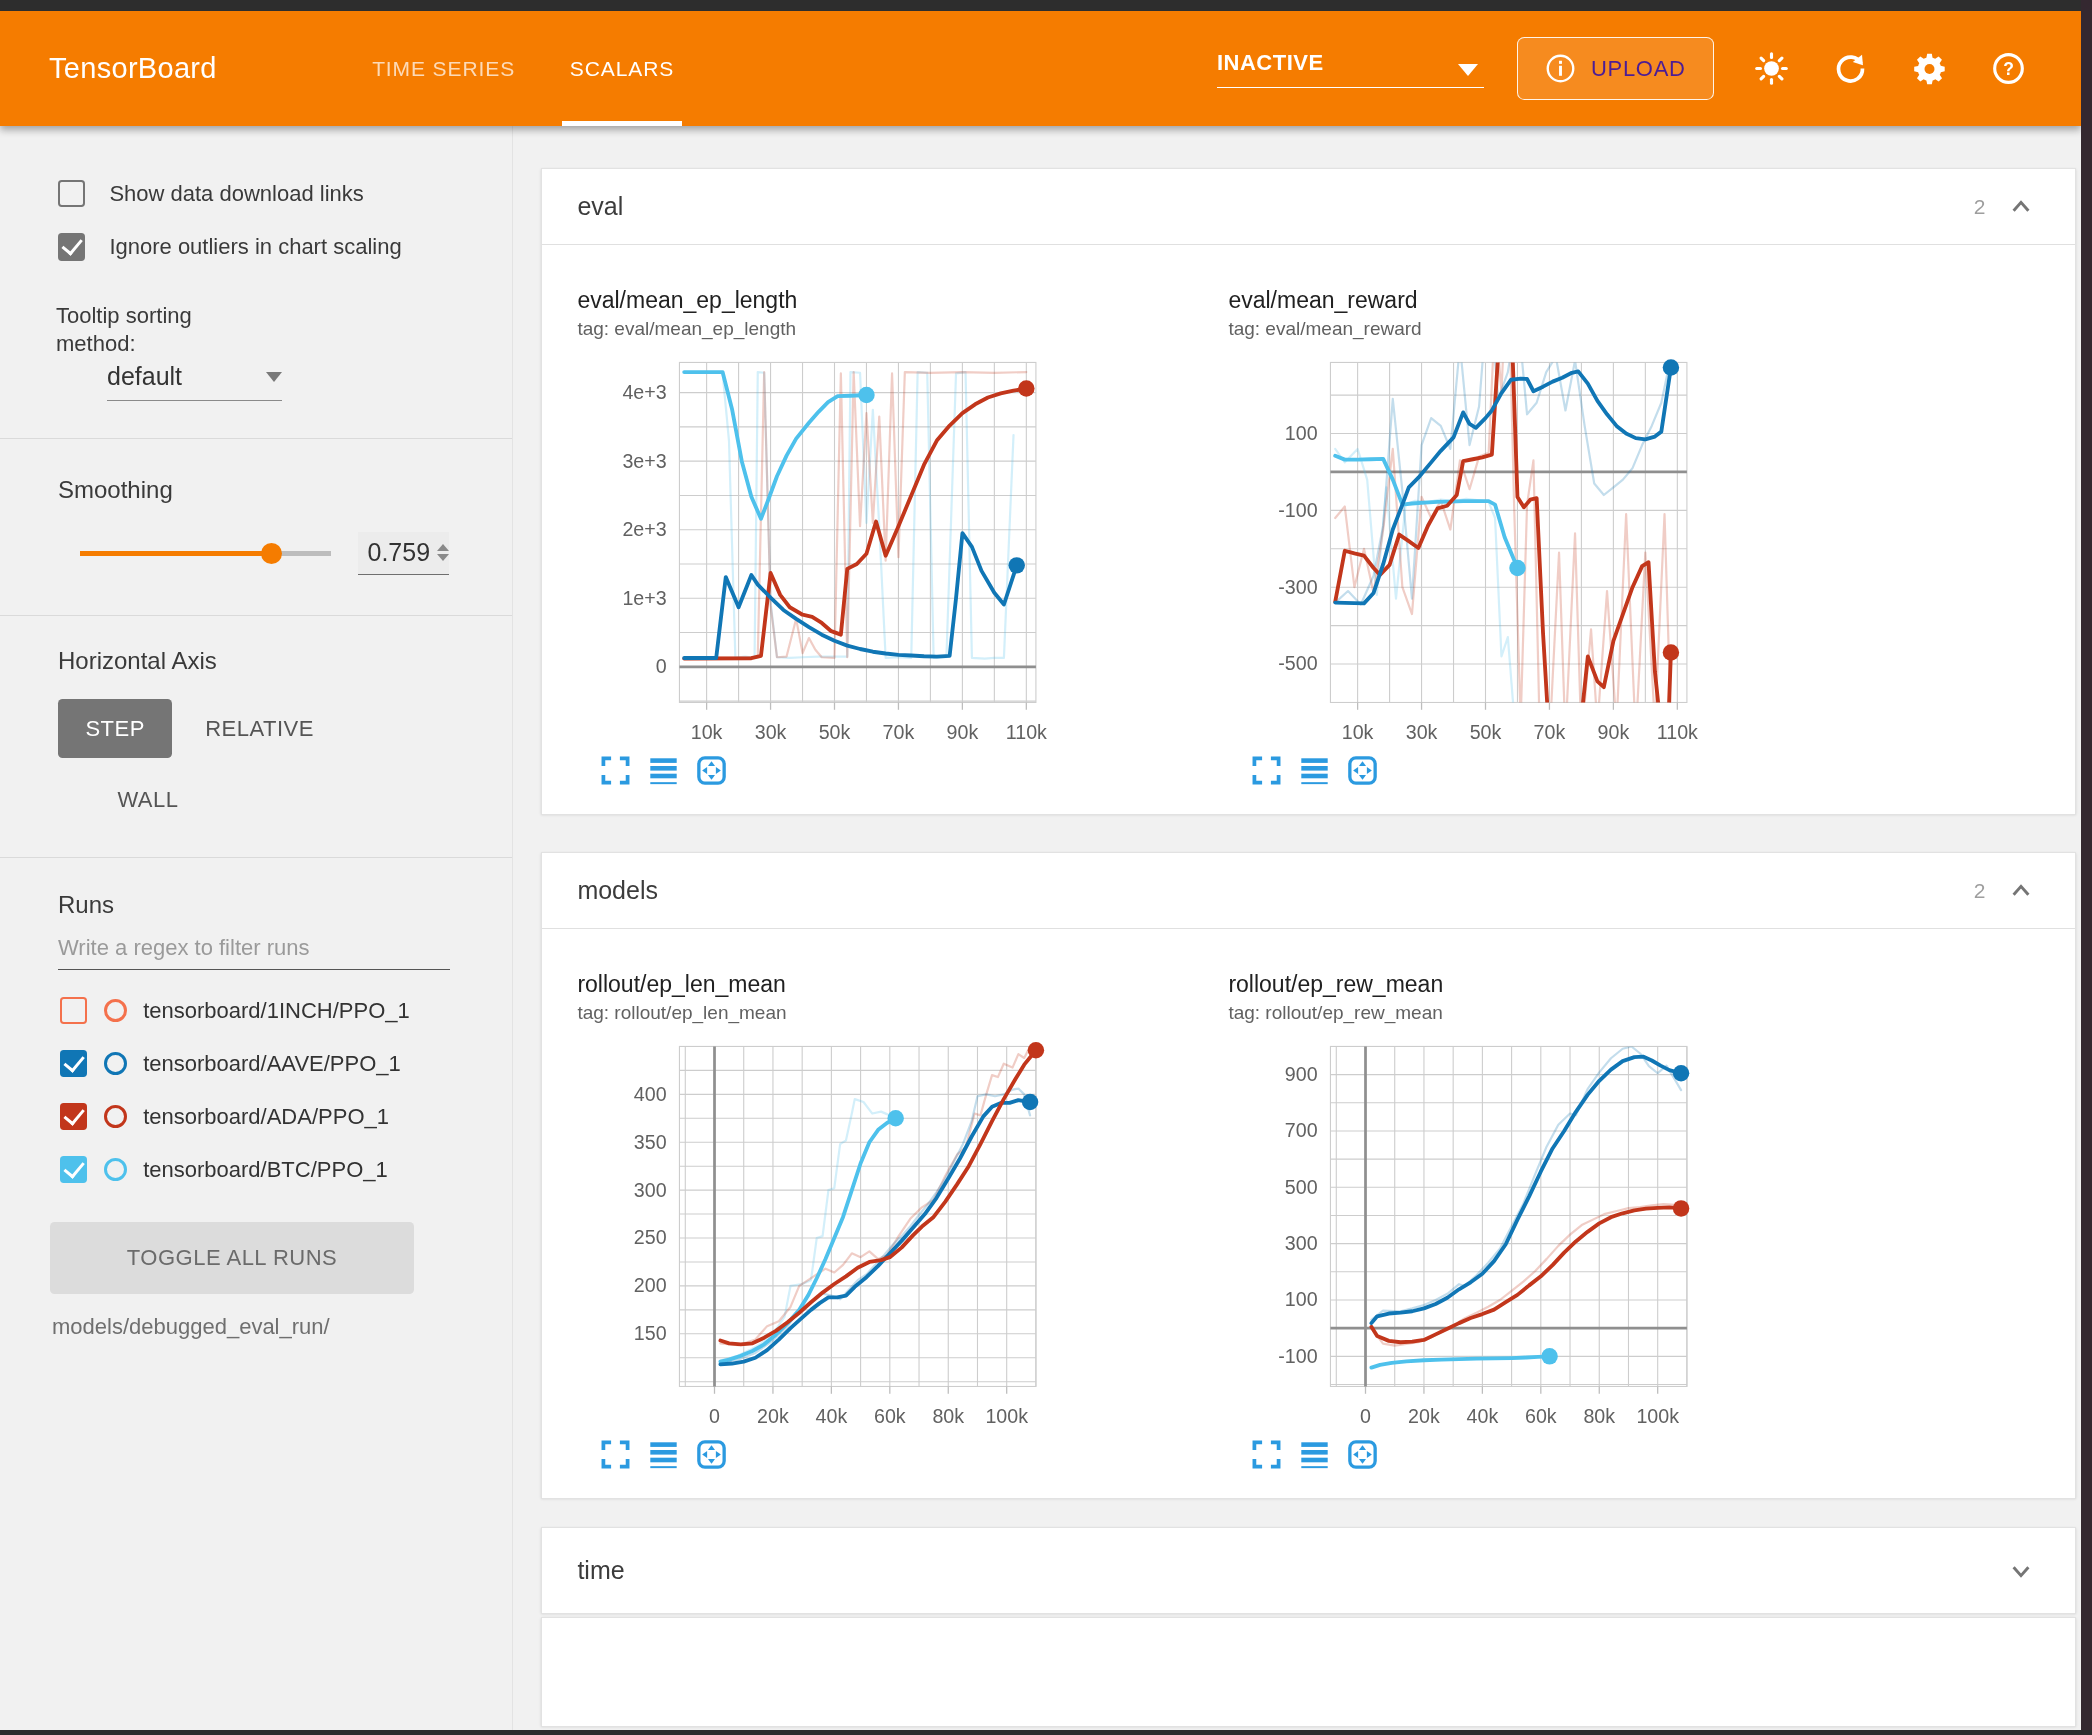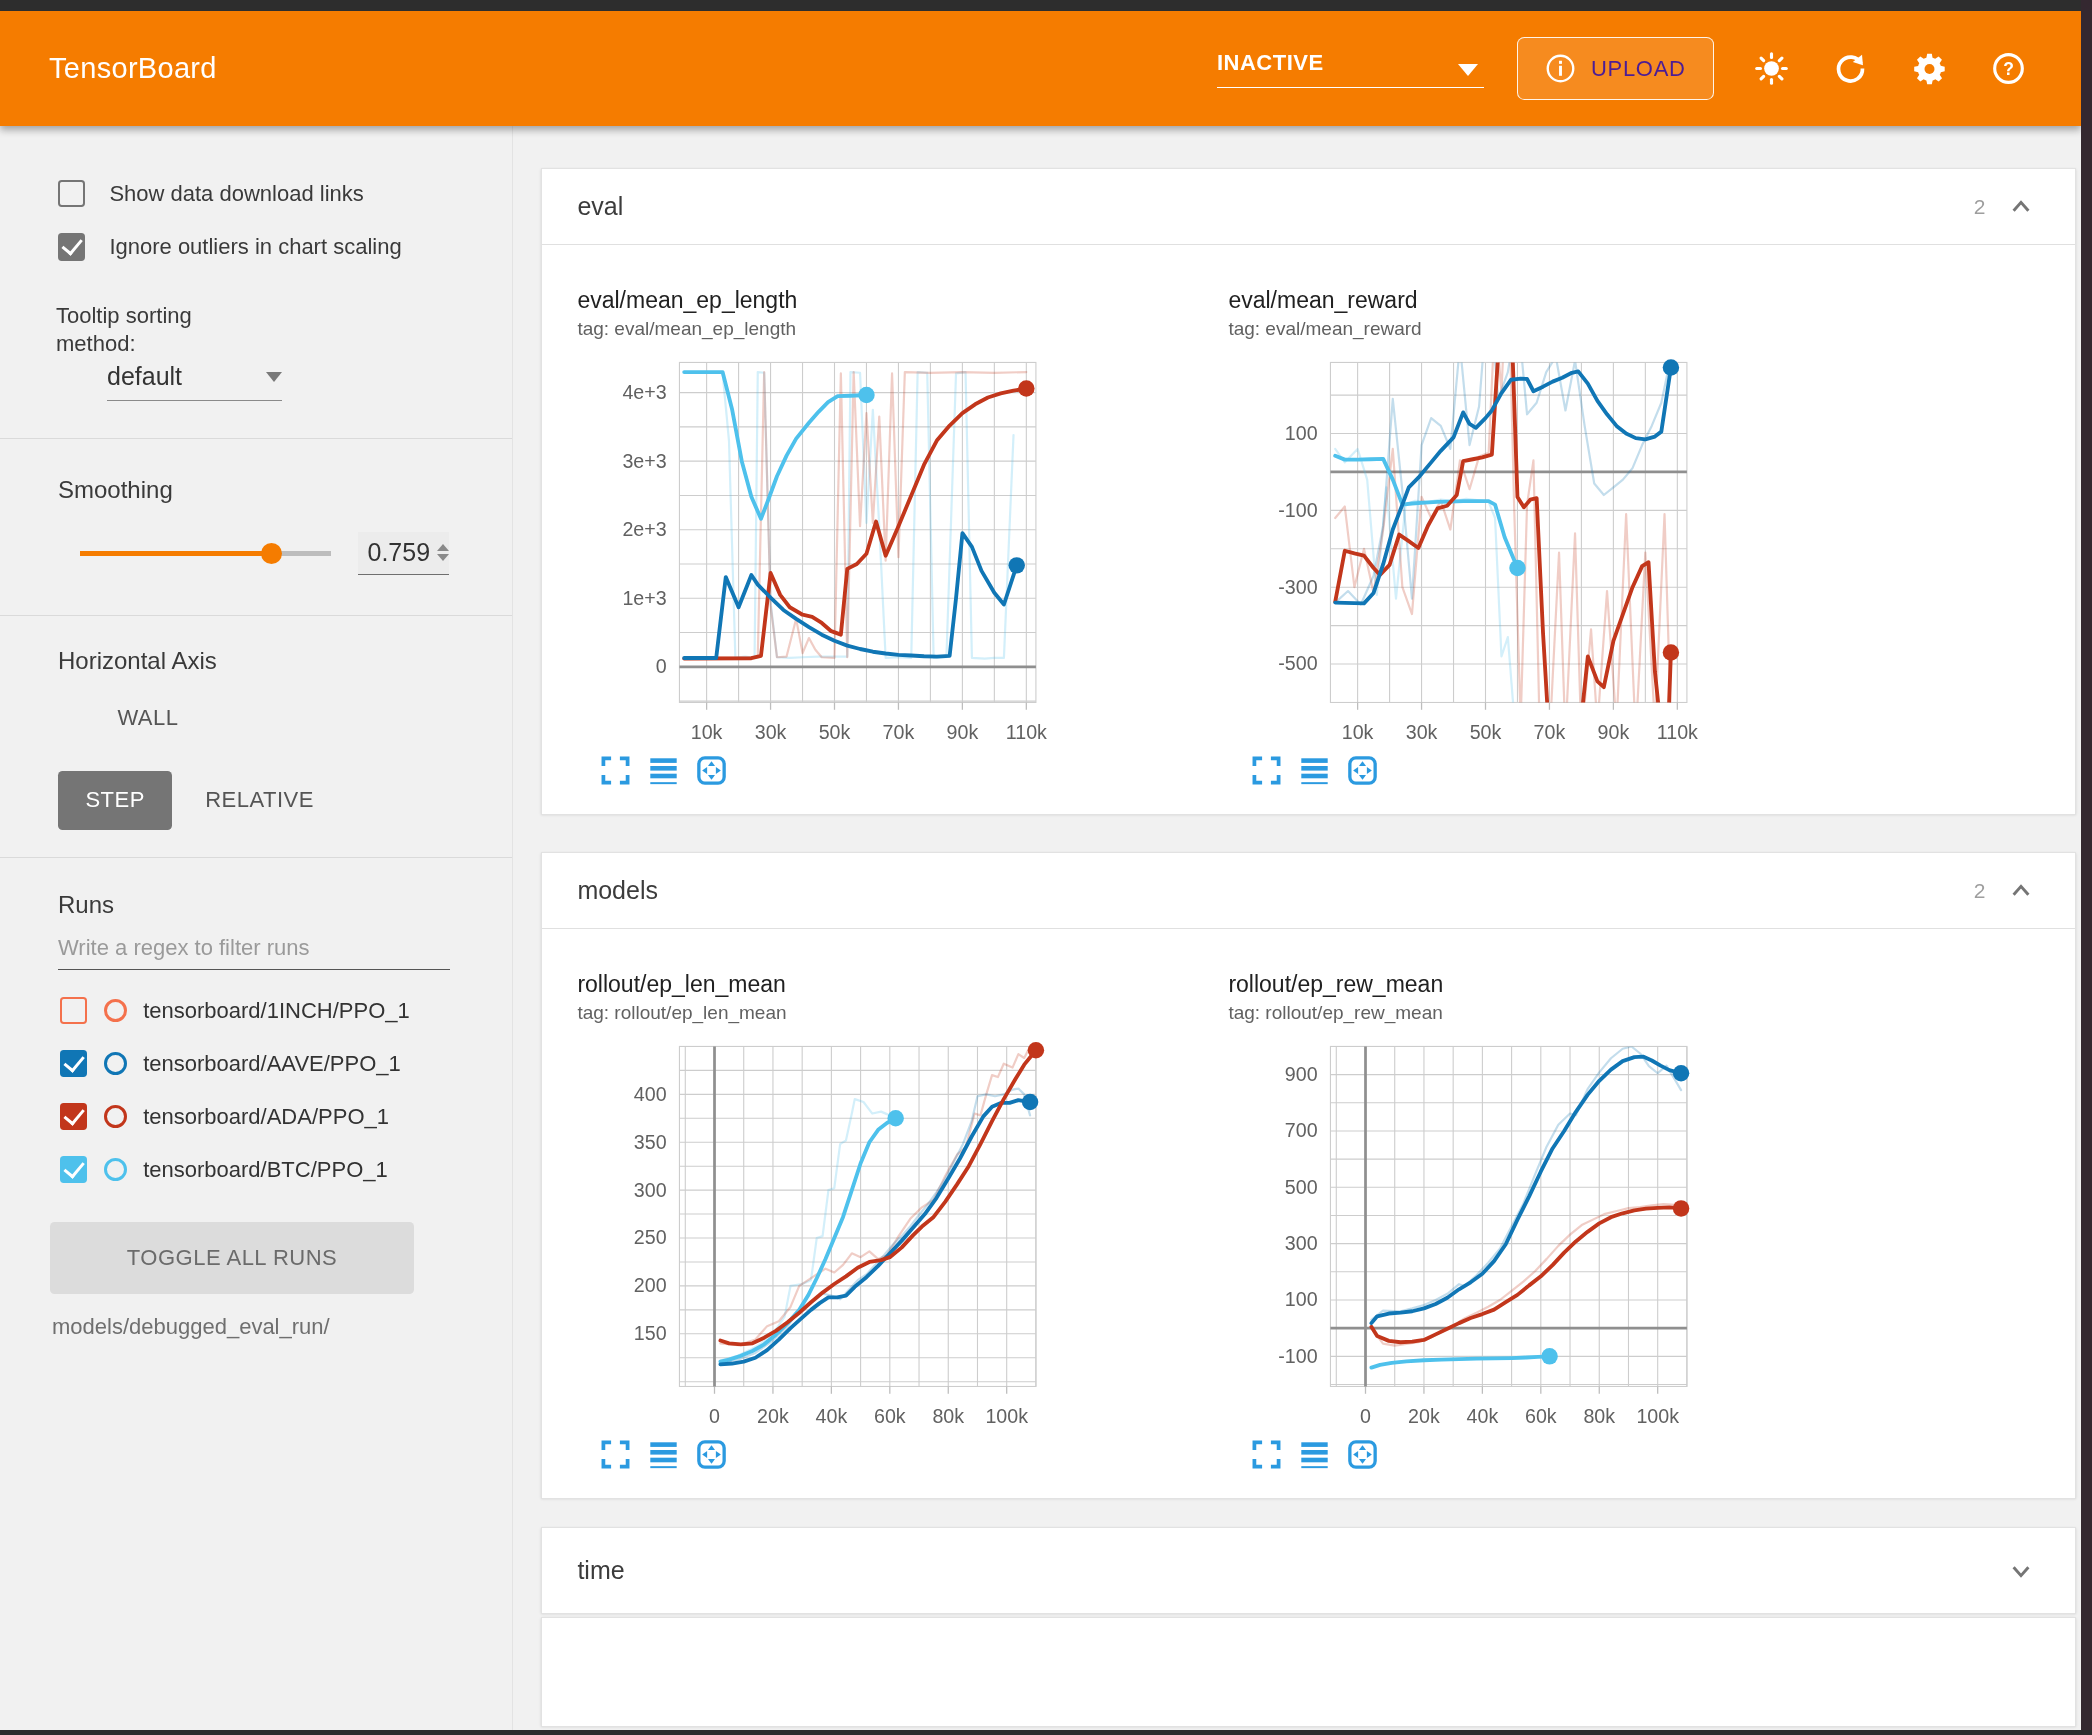--- a/index.html
+++ b/index.html
@@ -100,20 +100,24 @@
 </style>
 </head>
 <body>
 
 <div id="chrome-top"></div>
 <div id="chrome-right"></div>
 <div id="chrome-bottom"></div>
 
 <header id="appbar">
   <div class="logo">TensorBoard</div>
+  <nav class="tabs">
+    <div class="tab">TIME SERIES</div>
+    <div class="tab active">SCALARS</div>
+  </nav>
   <div class="hdr-right">
     <div class="status-dd">
       <span class="val">INACTIVE</span>
       <span class="caret-down"></span>
     </div>
     <button class="upload-btn">
       <span style="display:flex">
         <svg width="31" height="31" viewBox="0 0 34 34">
             <circle cx="17" cy="17" r="14" fill="none" stroke="#fff" stroke-width="2.6"></circle>
             <rect x="15.4" y="14" width="3.2" height="11" fill="#fff"></rect>
@@ -189,26 +193,26 @@
         <span class="spin">
             <i class="up"></i>
             <i class="dn"></i>
           </span>
       </div>
       <div class="smooth-underline"></div>
     </div>
   </div>
   <div class="divider" style="margin-top:40px"></div>
   <div class="sec-label" style="margin-top:31px">Horizontal Axis</div>
-  <div class="axis-row axis-row2">
-    <span class="axis-btn">WALL</span>
-  </div>
   <div class="axis-row">
     <span class="axis-btn active">STEP</span>
     <span class="axis-btn" style="margin-left:5.5px">RELATIVE</span>
+  </div>
+  <div class="axis-row axis-row2">
+    <span class="axis-btn">WALL</span>
   </div>
   <div class="divider" style="margin-top:27.4px"></div>
   <div class="sec-label" style="margin-top:33px">Runs</div>
   <div class="runs-input-wrap">
     <input id="runs-filter" placeholder="Write a regex to filter runs" style="">
   </div>
   <div id="runs-list" style="margin-top:14.6px">
       <div class="run-row">
         <span class="cbx" style="border-color: rgb(244, 113, 76);"></span>
         <span class="run-ring" style="border-color: rgb(244, 113, 76);"></span>

